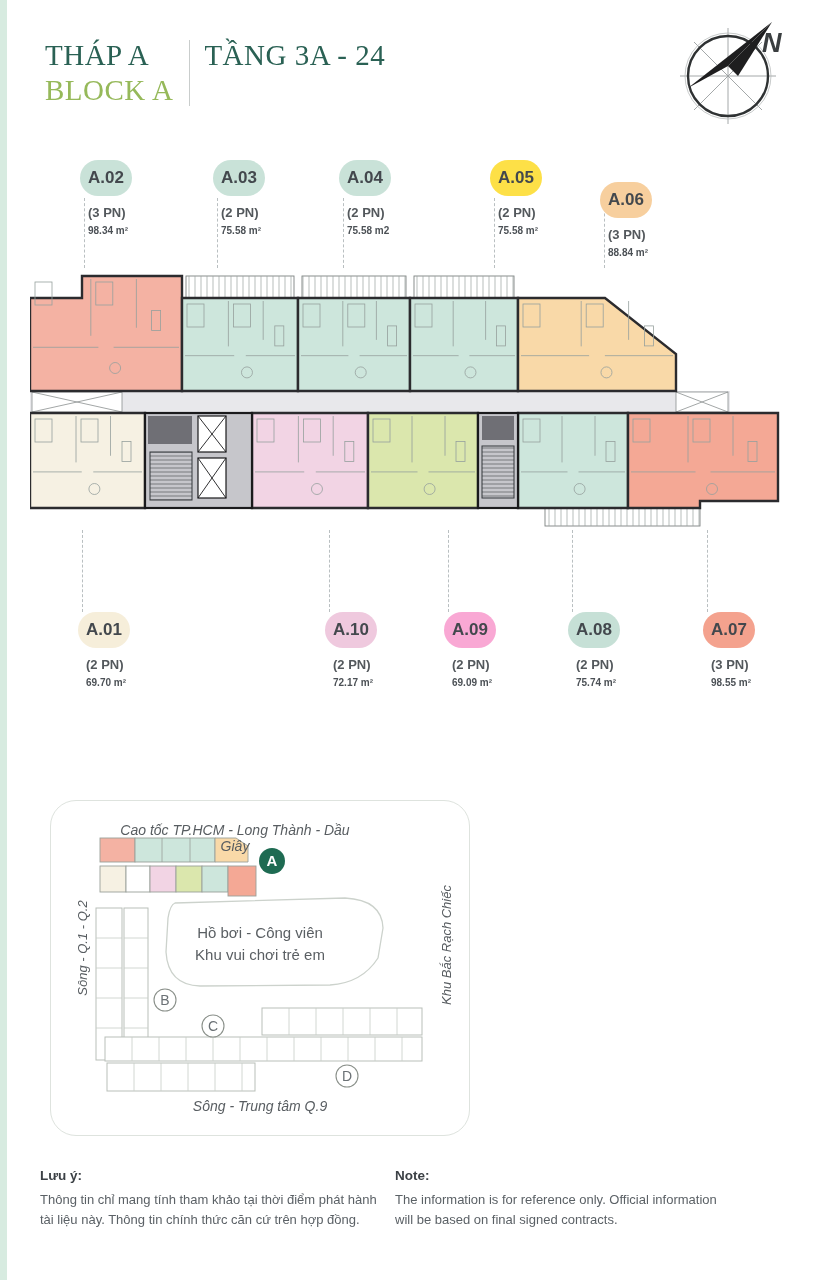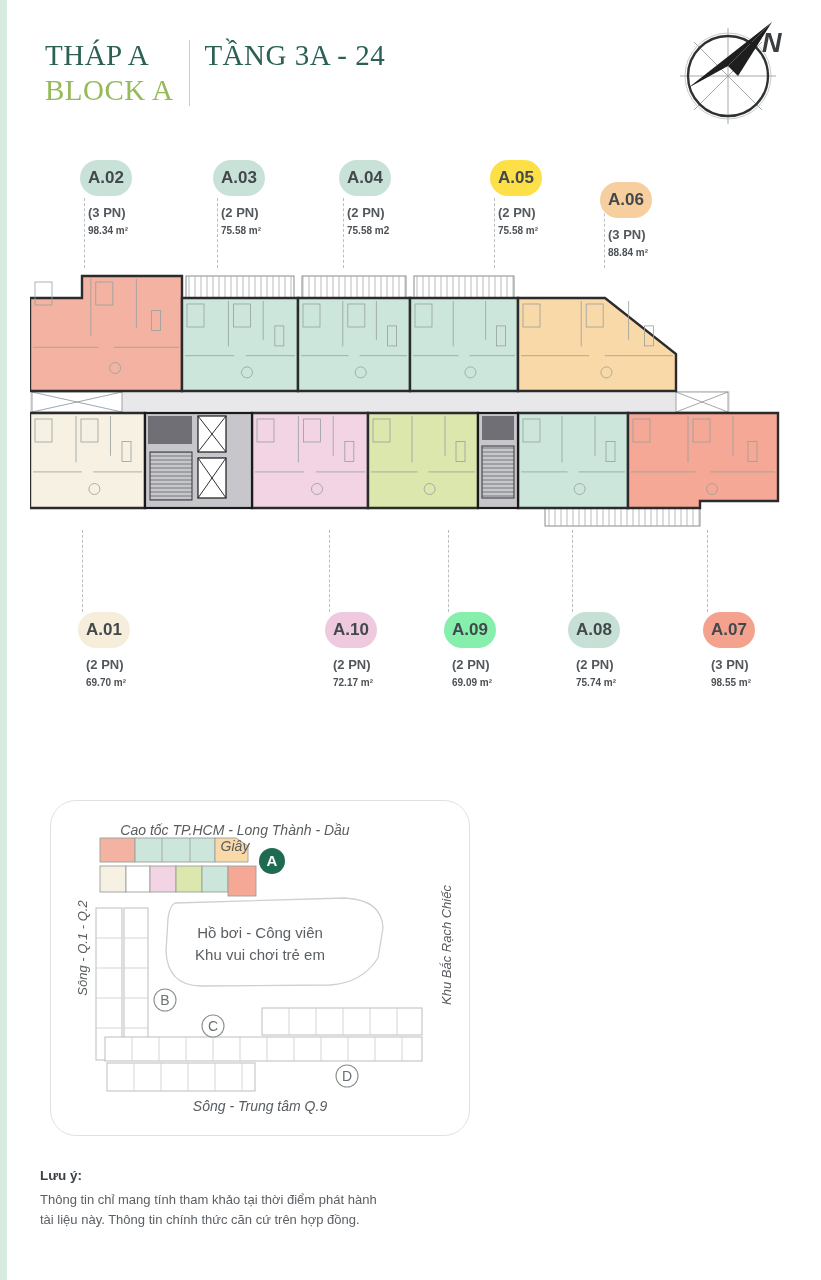--- a/index.html
+++ b/index.html
@@ -104,21 +104,21 @@
         <div class="area">69.70 m²</div>
       </div>
       <div class="leader" style="left: 329px; top: 530px; height: 82px;"></div>
       <div class="unit-label" style="left: 325px; top: 612px;">
         <div class="pill" style="background: rgb(239, 201, 222);">A.10</div>
         <div class="pn">(2 PN)</div>
         <div class="area">72.17 m²</div>
       </div>
       <div class="leader" style="left: 448px; top: 530px; height: 82px;"></div>
       <div class="unit-label" style="left: 444px; top: 612px;">
-        <div class="pill" style="background: #86efac;">A.09</div>
+        <div class="pill" style="background: #f9a8d4;">A.09</div>
         <div class="pn">(2 PN)</div>
         <div class="area">69.09 m²</div>
       </div>
       <div class="leader" style="left: 572px; top: 530px; height: 82px;"></div>
       <div class="unit-label" style="left: 568px; top: 612px;">
         <div class="pill" style="background: rgb(198, 224, 214);">A.08</div>
         <div class="pn">(2 PN)</div>
         <div class="area">75.74 m²</div>
       </div>
       <div class="leader" style="left: 707px; top: 530px; height: 82px;"></div>
@@ -359,13 +359,17 @@
   <div class="map-vlabel" style="left:372px;top:937px;width:150px;height:16px;">Khu Bắc Rạch Chiếc</div>
   <div id="pool-text">
     <div>Hồ bơi - Công viên</div>
     <div>Khu vui chơi trẻ em</div>
   </div>
 
   <div class="note-block" style="left:40px;width:350px;">
     <div class="note-title">Lưu ý:</div>
     <div class="note-body">Thông tin chỉ mang tính tham khảo tại thời điểm phát hành tài liệu này. Thông tin chính thức căn cứ trên hợp đồng.</div>
   </div>
+  <div class="note-block" style="left:395px;width:335px;">
+    <div class="note-title">Note:</div>
+    <div class="note-body">The information is for reference only. Official information will be based on final signed contracts.</div>
+  </div>
 </div>
 
 </body></html>

